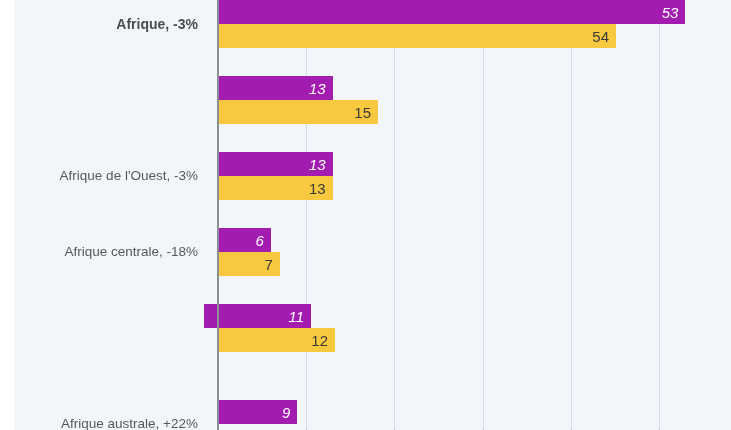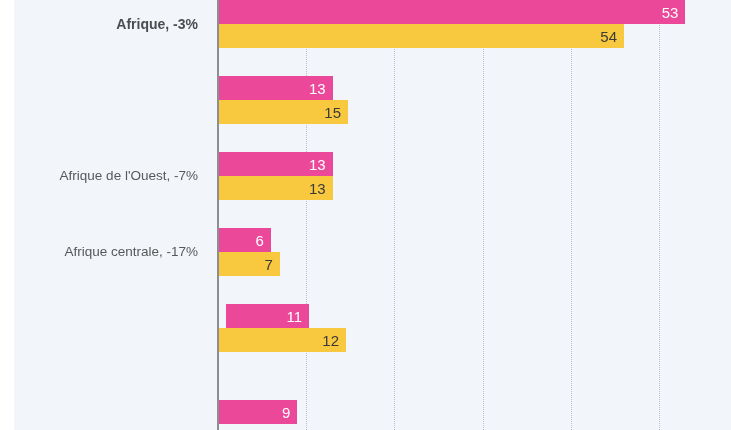--- a/index.html
+++ b/index.html
@@ -93,21 +93,21 @@
     height: 430px;
     z-index: 4;
   }
 
   
   .bar {
     position: absolute;
     height: 24px;
     z-index: 3;
   }
-  .bar.series-blue   { background: #ec4899; }
+  .bar.series-blue   { background: #a21caf; font-style: italic; }
   .bar.series-yellow { background: #f8c93f; }
 
   .bar-value {
     position: absolute;
     right: 7px;
     top: 50%;
     transform: translateY(-50%);
     font-size: 15px;
     line-height: 1;
     white-space: nowrap;
@@ -129,53 +129,54 @@
         <div class="gridline" style="left: 264.6px;"></div>
         <div class="gridline" style="left: 352.8px;"></div>
         <div class="gridline" style="left: 441px;"></div>
       </div>
   </div>
 
   <div id="axis-line"></div>
 
   <div id="labels-col">
       <div class="cat-label is-total" style="top: 17px;">Afrique, -3%</div>
-      <div class="cat-label" style="top: 169px;">Afrique de l'Ouest, -7%</div>
-      <div class="cat-label" style="top: 245px;">Afrique centrale, -17%</div>
+      <div class="cat-label" style="top: 169px;">Afrique de l'Ouest, -3%</div>
+      <div class="cat-label" style="top: 245px;">Afrique centrale, -18%</div>
+      <div class="cat-label" style="top: 417px;">Afrique australe, +22%</div>
     </div>
 
   <div id="bars-layer">
       <div class="bar series-blue" style="left: 218px; top: 0px; width: 467.46px;">
         <span class="bar-value">53</span>
       </div>
       <div class="bar series-blue" style="left: 218px; top: 76px; width: 114.66px;">
         <span class="bar-value">13</span>
       </div>
       <div class="bar series-blue" style="left: 218px; top: 152px; width: 114.66px;">
         <span class="bar-value">13</span>
       </div>
       <div class="bar series-blue" style="left: 218px; top: 228px; width: 52.92px;">
         <span class="bar-value">6</span>
       </div>
-      <div class="bar series-blue" style="left: 226px; top: 304px; width: 83px;">
+      <div class="bar series-blue" style="left: 204px; top: 304px; width: 107px;">
         <span class="bar-value">11</span>
       </div>
       <div class="bar series-blue" style="left: 218px; top: 400px; width: 79.38px;">
         <span class="bar-value">9</span>
       </div>
-      <div class="bar series-yellow" style="left: 218px; top: 24px; width: 398px; padding-left: 8px;">
+      <div class="bar series-yellow" style="left: 218px; top: 24px; width: 398px;">
         <span class="bar-value">54</span>
       </div>
-      <div class="bar series-yellow" style="left: 218px; top: 100px; width: 130px;">
+      <div class="bar series-yellow" style="left: 218px; top: 100px; width: 160px;">
         <span class="bar-value">15</span>
       </div>
       <div class="bar series-yellow" style="left: 218px; top: 176px; width: 114.66px;">
         <span class="bar-value">13</span>
       </div>
       <div class="bar series-yellow" style="left: 218px; top: 252px; width: 61.74px;">
         <span class="bar-value">7</span>
       </div>
-      <div class="bar series-yellow" style="left: 218px; top: 328px; width: 128px;">
+      <div class="bar series-yellow" style="left: 218px; top: 328px; width: 117px;">
         <span class="bar-value">12</span>
       </div>
     </div>
 
 </div>
 
 </body></html>

